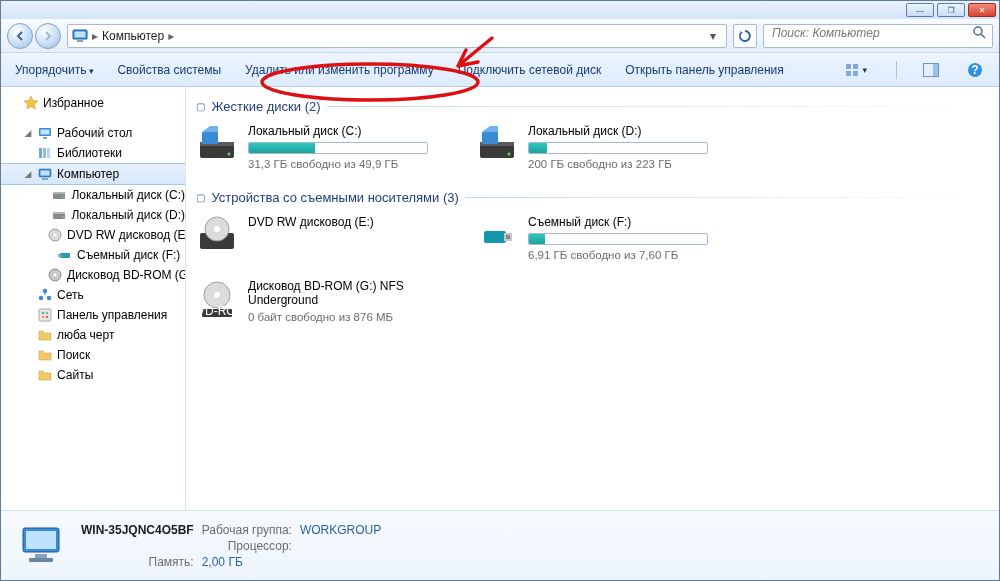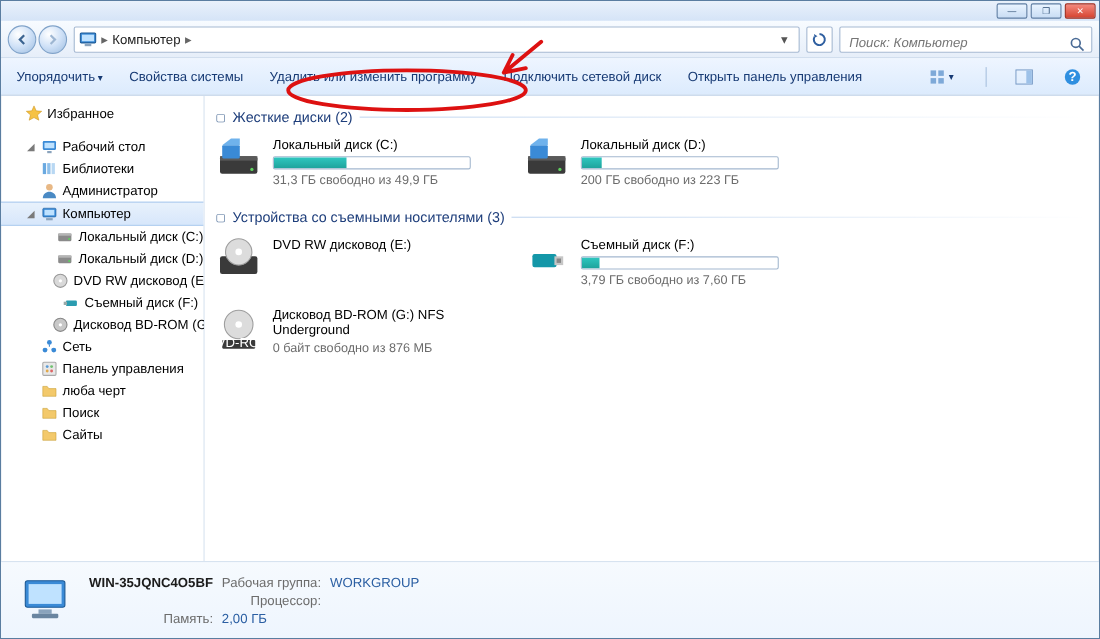--- a/index.html
+++ b/index.html
@@ -15,21 +15,21 @@
   
   .navbar { height: 34px; background: linear-gradient(to bottom,#f7fbff,#e6eef9); display:flex; align-items:center; padding:0 6px; gap:6px; border-bottom:1px solid #c8d6ea;}
   .nav-arrows { display:flex; gap:2px; }
   .nav-arrow { width:26px; height:26px; border-radius:50%; background: radial-gradient(circle at 35% 30%, #fff 0%, #cfe1f7 50%, #9dbde0 100%); border:1px solid #7fa2c9; display:flex;align-items:center;justify-content:center;color:#3b6491;font-weight:bold;}
   .addr-bar { flex:1; height:24px; background:#fff; border:1px solid #a6b9d2; border-radius:2px; display:flex; align-items:center; padding:0 4px; gap:4px;}
   .addr-comp-icon{width:16px;height:14px;display:inline-block;}
   .addr-seg { color:#1b1b1b; }
   .addr-sep { color:#666; }
   .addr-drop { margin-left:auto; color:#555; padding:0 6px;}
   .refresh-btn{width:24px;height:24px;border:1px solid #a6b9d2;border-radius:2px;background:#fff;display:flex;align-items:center;justify-content:center;}
-  .search-bar { width:230px; height:24px; background:#fff; border:1px solid #a6b9d2; border-radius:2px; display:flex;align-items:flex-end;padding:0 6px;}
+  .search-bar { width:230px; height:24px; background:#fff; border:1px solid #a6b9d2; border-radius:2px; display:flex;align-items:flex-start;padding:0 6px;}
   .search-bar input{border:none;outline:none;flex:1;font-style:italic;color:#8a8a8a;background:transparent;}
   .search-bar .mag{color:#4a6b96;}
 
   
   .toolbar { height:34px; background: linear-gradient(to bottom,#eef5ff,#dcebfd); display:flex; align-items:center; gap:24px; padding:0 14px; border-bottom:1px solid #b9cde6; color:#173a74;}
   .toolbar .tb-item{color:#173a74;cursor:default;white-space:nowrap;}
   .toolbar .tb-item.drop::after{content:" ▾"; font-size:9px;color:#173a74;}
   .toolbar .spacer{flex:1;}
   .toolbar .tb-icon{width:20px;height:20px;display:flex;align-items:center;justify-content:center;color:#2f5fa0;}
   .tb-view{display:flex;align-items:center;gap:3px;border:1px solid transparent;padding:2px 4px;border-radius:2px;}
@@ -191,30 +191,20 @@
               <span class="arrow"></span>
               <span class="ti-icon">
                 <svg width="16" height="16" viewBox="0 0 16 16">
                   <rect x="2" y="3" width="3" height="10" fill="#6aa9e0"></rect>
                   <rect x="6" y="3" width="3" height="10" fill="#8fc0ea"></rect>
                   <rect x="10" y="3" width="3" height="10" fill="#b8d8f3"></rect>
                 </svg>
               </span>
               <span>Библиотеки</span>
             </div>
-            <div class="tree-item indent-1">
-              <span class="arrow"></span>
-              <span class="ti-icon">
-                <svg width="16" height="16" viewBox="0 0 16 16">
-                  <circle cx="8" cy="5" r="3" fill="#e8b885"></circle>
-                  <path d="M2 15c0-4 3-6 6-6s6 2 6 6z" fill="#4a8ac4"></path>
-                </svg>
-              </span>
-              <span>Администратор</span>
-            </div>
             <div class="tree-item selected indent-1">
               <span class="arrow">◢</span>
               <span class="ti-icon">
                 <svg width="16" height="16" viewBox="0 0 16 16">
                   <rect x="2" y="3" width="12" height="8" rx="1" fill="#3a8ad6" stroke="#1c5a96" stroke-width=".5"></rect>
                   <rect x="3.5" y="4.5" width="9" height="5" fill="#bfe2ff"></rect>
                   <rect x="5" y="12" width="6" height="2" fill="#8aa3bc"></rect>
                 </svg>
               </span>
               <span>Компьютер</span>
@@ -397,21 +387,21 @@
                   <rect x="8" y="16" width="22" height="12" rx="2" fill="#1497a8"></rect>
                   <rect x="28" y="18" width="8" height="8" fill="#c6c6c6"></rect>
                   <rect x="30" y="20" width="4" height="4" fill="#888"></rect>
                 </svg>
               </div>
               <div class="drive-info">
                 <div class="drive-name">Съемный диск (F:)</div>
                 <div class="capacity-bar">
                   <div class="capacity-fill" style="width:9%"></div>
                 </div>
-                <div class="drive-sub">3,79 ГБ свободно из 7,60 ГБ</div>
+                <div class="drive-sub">6,91 ГБ свободно из 7,60 ГБ</div>
               </div>
             </div>
             <div class="drive">
               <div class="drive-icon">
                 <svg width="42" height="42" viewBox="0 0 42 42">
                   <circle cx="21" cy="16" r="13" fill="#dcdcdc" stroke="#9e9e9e"></circle>
                   <circle cx="21" cy="16" r="3" fill="#fff"></circle>
                   <rect x="6" y="30" width="30" height="8" rx="1" fill="#3a3a3a"></rect>
                   <text x="21" y="36" text-anchor="middle" fill="#fff" font-size="5">DVD-ROM</text>
                 </svg>

